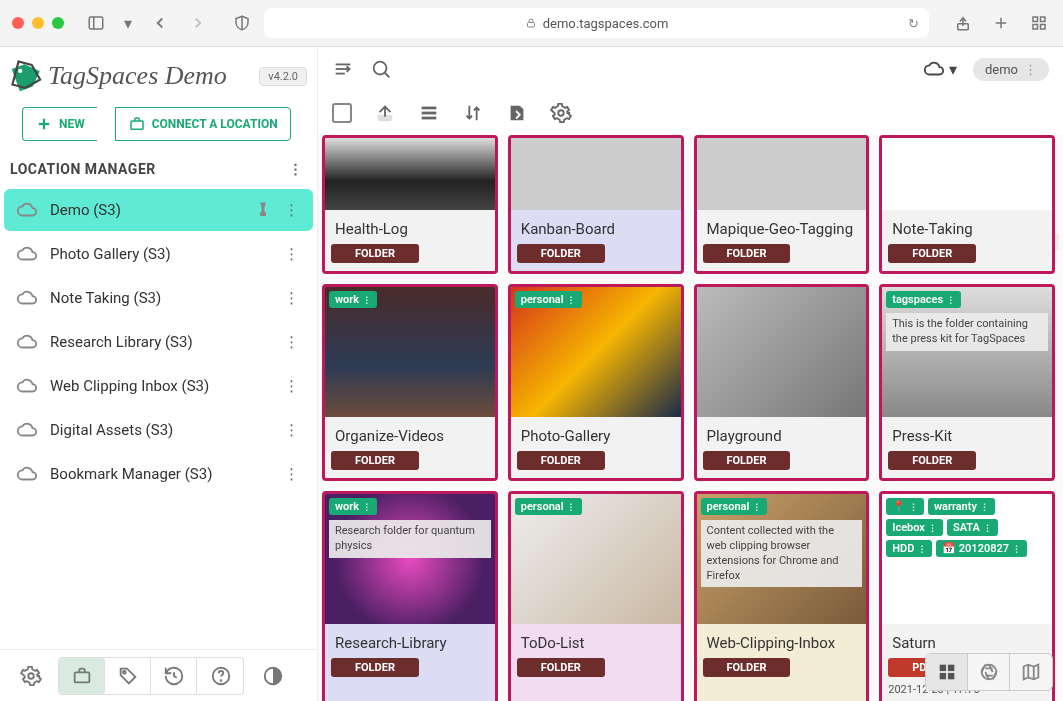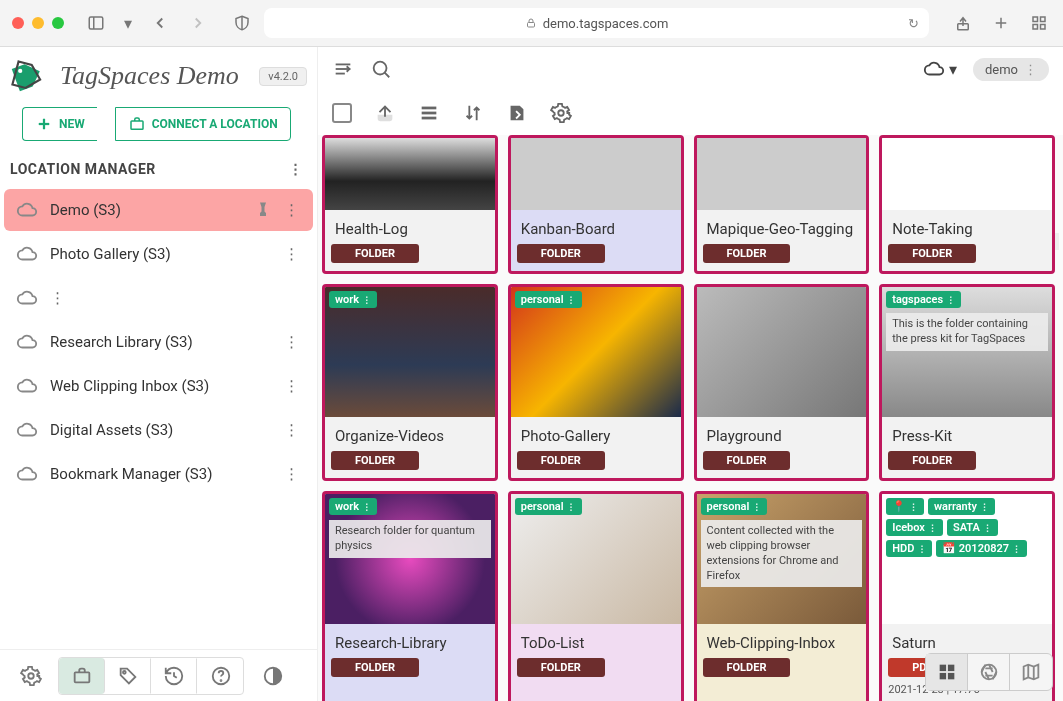--- a/index.html
+++ b/index.html
@@ -17,35 +17,35 @@
 .url-bar { flex: 1; height: 30px; background: #fff; border-radius: 8px; display: flex; align-items: center; justify-content: center; color: #555; font-size: 13px; gap: 6px; position: relative; }
 .url-refresh { position: absolute; right: 10px; color: #888; }
 .chrome-right { display: flex; gap: 14px; align-items: center; margin-left: 12px; }
 
 
 .app { display: flex; height: 654px; }
 .sidebar { width: 318px; background: #fff; display: flex; flex-direction: column; border-right: 1px solid #eee; }
 .main { flex: 1; background: #fafafa; position: relative; overflow: hidden; }
 
 
-.sb-header { display: flex; align-items: center; padding: 12px 10px 8px 10px; gap: 16px; }
+.sb-header { display: flex; align-items: center; padding: 12px 10px 8px 10px; gap: 4px; }
 .logo-icon svg { width: 34px; height: 34px; }
 .logo-text { font-family: "Brush Script MT", cursive; font-size: 26px; color: #555; font-style: italic; flex: 1; }
 .version-badge { background: #f0f0f0; color: #666; font-size: 11px; padding: 2px 8px; border-radius: 4px; border: 1px solid #ddd; }
 
 .sb-actions { display: flex; gap: 18px; padding: 6px 22px 14px 22px; }
 .sb-btn { display: flex; align-items: center; gap: 6px; border: 1px solid #19a974; color: #19a974; background: #fff; padding: 7px 12px; font-size: 12px; font-weight: 700; cursor: pointer; }
 .sb-btn:first-child { border-radius: 4px 0 0 4px; border-right: none; }
 .sb-btn:last-child { border-radius: 0 4px 4px 0; }
 
 .sb-section-title { display: flex; align-items: center; justify-content: space-between; padding: 6px 14px 10px 10px; font-size: 14px; font-weight: 700; color: #444; letter-spacing: 0.5px; }
 
 .locations { flex: 1; overflow-y: auto; }
 .location-item { display: flex; align-items: center; gap: 12px; padding: 10px 14px 10px 12px; cursor: pointer; font-size: 15px; color: #333; border-radius: 6px; margin: 2px 4px; }
-.location-item.active { background: #fca5a5; }
+.location-item.active { background: #5eead4; }
 .location-item .cloud { color: #888; }
 .location-item .label { flex: 1; }
 .location-item .hint { color: #888; }
 .location-item .more-v { color: #666; }
 
 .sb-footer { height: 52px; border-top: 1px solid #eee; display: flex; align-items: center; padding: 0 8px; gap: 0; }
 .sb-footer-btn { width: 46px; height: 36px; display: flex; align-items: center; justify-content: center; color: #777; cursor: pointer; border: 1px solid transparent; }
 .sb-footer-btn.selected { background: #d9eae1; border-radius: 4px; }
 .sb-footer-seg { display: flex; border: 1px solid #ddd; border-radius: 4px; margin-left: 4px; }
 .sb-footer-seg .sb-footer-btn { border-right: 1px solid #ddd; }
@@ -230,20 +230,21 @@
     <span class="label">Photo Gallery (S3)</span>
 
     <span class="more-v" style="cursor:pointer">⋮</span>
         </div>
         <div class="location-item">
     <span class="cloud">
             <svg class="icon20" viewBox="0 0 24 24" fill="none" stroke="currentColor" stroke-width="2">
               <path d="M7 18a5 5 0 010-10 6 6 0 0111 2 4 4 0 010 8H7z"></path>
             </svg>
           </span>
+    <span class="label">Note Taking (S3)</span>
 
     <span class="more-v" style="cursor:pointer">⋮</span>
         </div>
         <div class="location-item">
     <span class="cloud">
             <svg class="icon20" viewBox="0 0 24 24" fill="none" stroke="currentColor" stroke-width="2">
               <path d="M7 18a5 5 0 010-10 6 6 0 0111 2 4 4 0 010 8H7z"></path>
             </svg>
           </span>
     <span class="label">Research Library (S3)</span>

